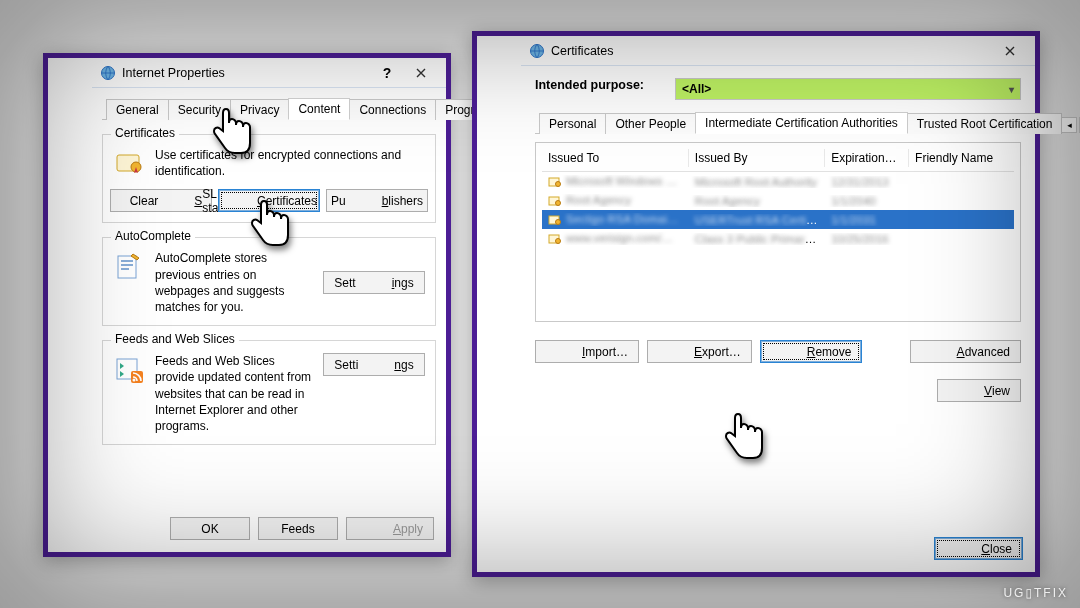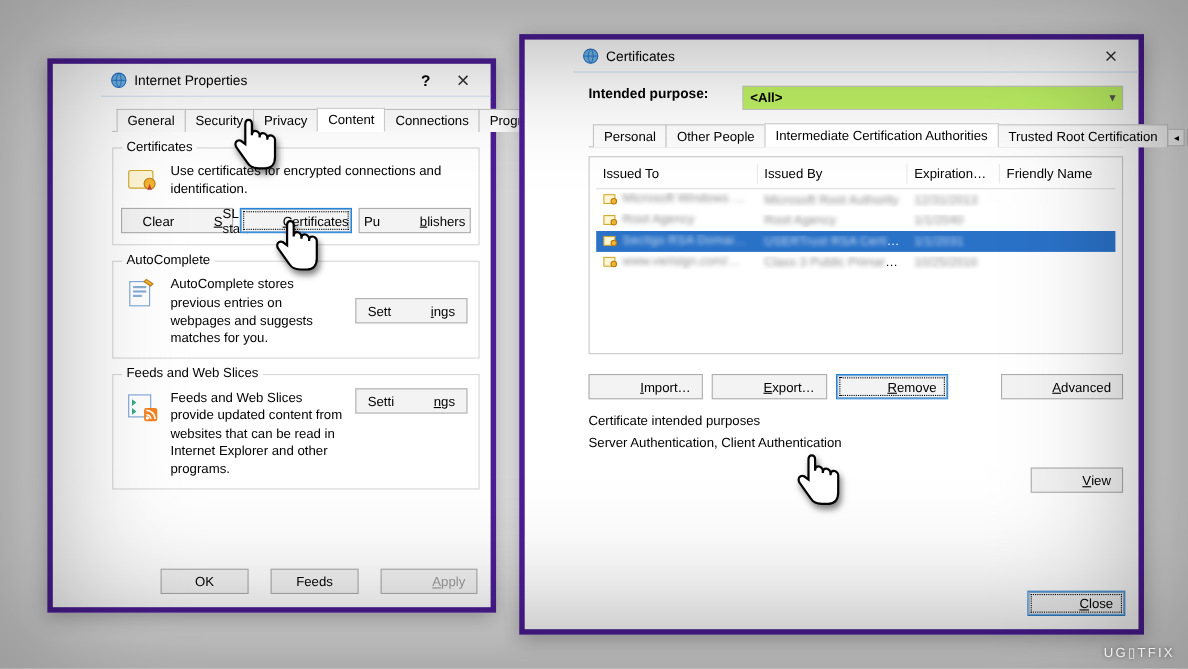--- a/index.html
+++ b/index.html
@@ -95,21 +95,21 @@
     border: 1px solid #adadad;
     font-size: 12px;
     display: inline-flex; align-items: center; justify-content: center;
   }
   .btn:focus, .btn.focus { outline: 1px dotted #000; outline-offset: -4px; border-color: #2a84d4; box-shadow: 0 0 0 1px #7eaedb inset; }
   .btn.disabled { color: #9a9a9a; }
   .btn.wide { min-width: 102px; }
   .btn .u { text-decoration: underline; margin-left: 36px; }
 
   .bottom-btns {
-    position: absolute; right: 12px; bottom: 12px; display: flex; gap: 20px;
+    position: absolute; right: 12px; bottom: 12px; display: flex; gap: 8px;
   }
 
   
   .pad-right { padding: 12px 14px 14px 14px; }
   .field-row { display: flex; align-items: flex-start; gap: 12px; margin-bottom: 10px; font-weight: bold; }
   .field-label { font-size: 12.5px; min-width: 128px; }
   .select {
     flex: 1;
     border: 1px solid #c9c9c9;
     height: 22px; display: flex; align-items: center; justify-content: space-between;
@@ -370,24 +370,20 @@
           <span class="u">R</span>
           <span>emove</span>
         </div>
       <div class="spacer"></div>
       <div class="btn">
           <span class="u">A</span>
           <span>dvanced</span>
         </div>
     </div>
 
-    <div class="purpose-box">
-      <div class="lbl">Certificate intended purposes</div>
-      <div>Server Authentication, Client Authentication</div>
-    </div>
 
     <div class="view-row">
       <div class="btn">
           <span class="u">V</span>
           <span>iew</span>
         </div>
     </div>
   </div>
 
   <div class="bottom-btns">

